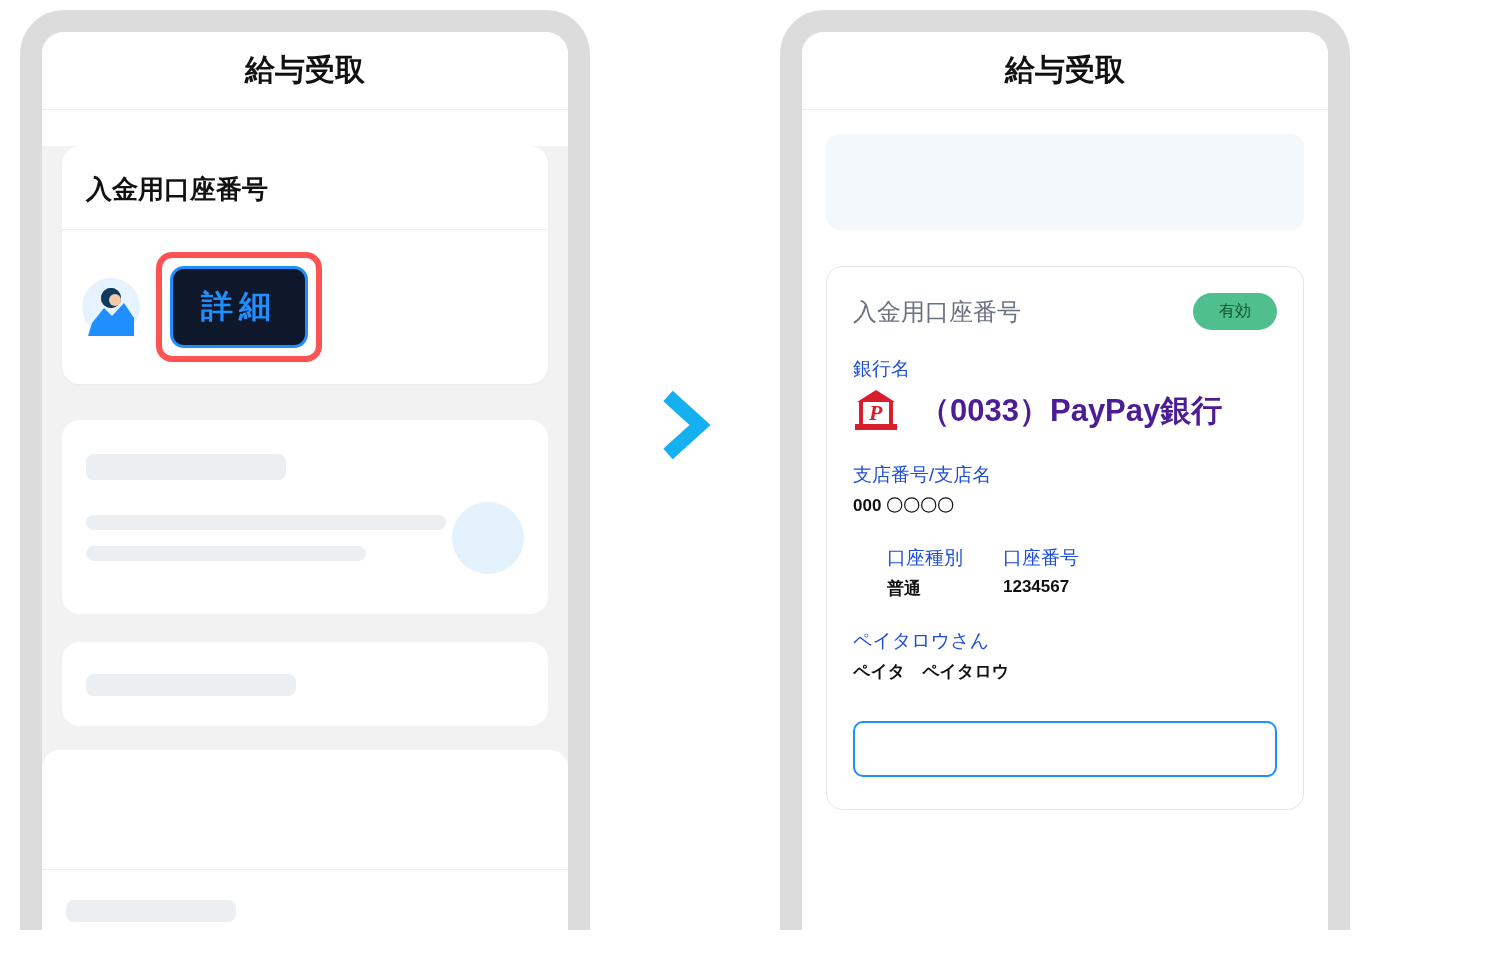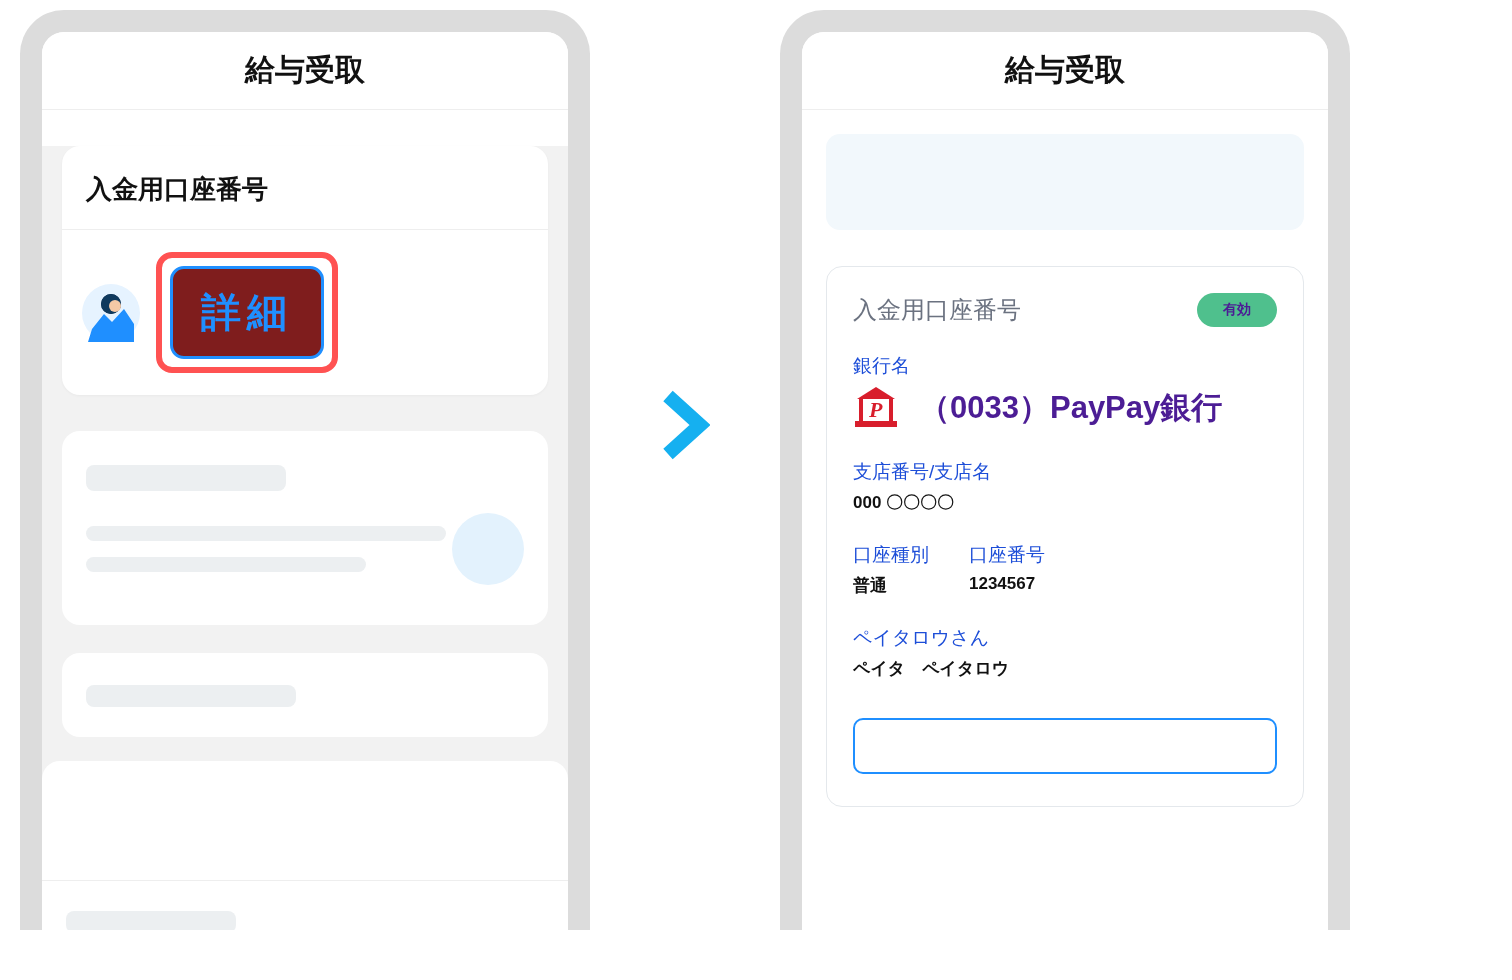--- a/index.html
+++ b/index.html
@@ -72,23 +72,23 @@
 
     .detail-highlight {
       border: 6px solid #ff5252;
       border-radius: 16px;
       padding: 8px;
       flex-shrink: 0;
     }
     .detail-btn {
       border: 3px solid #1f8fff;
       color: #1f8fff;
-      background: #7f1d1d;
+      background: #0f172a;
       border-radius: 14px;
-      font-size: 40px;
+      font-size: 32px;
       font-weight: 700;
       padding: 16px 28px;
       cursor: pointer;
       letter-spacing: 6px;
     }
 
     .card2 { background: #fff; margin: 36px 20px 0 20px; border-radius: 18px; padding: 34px 24px 40px 24px; }
     .ph-row { display: flex; align-items: center; justify-content: space-between; margin-bottom: 22px; }
     .ph-text-col { display: flex; flex-direction: column; gap: 16px; flex: 1; }
     .ph-bar { background: #eceff1; border-radius: 8px; }
@@ -115,36 +115,36 @@
     .details-card {
       margin-top: 36px;
       border: 1.5px solid #e4e8ec;
       border-radius: 16px;
       padding: 26px 26px 30px 26px;
     }
     .details-head { display: flex; align-items: center; justify-content: space-between; margin-bottom: 26px; }
     .details-title { font-size: 24px; color: #6b7280; font-weight: 500; }
     .badge-active {
       background: #4fc08d;
-      color: #4c1d95;
-      font-size: 14px;
-      font-weight: 700;
+      color: #14532d;
+      font-size: 16px;
+      font-weight: 400;
       padding: 8px 26px;
       border-radius: 999px;
     }
 
     .field { margin-bottom: 28px; }
     .field-label { font-size: 19px; color: #1d4ed8; margin-bottom: 6px; }
     .field-value { font-size: 17px; color: #111; font-weight: 600; }
 
     .bank-row { display: flex; align-items: center; gap: 20px; }
     .bank-logo { width: 46px; height: 46px; flex-shrink: 0; }
     .bank-name { font-size: 31px; color: #4c1d95; font-weight: 600; }
 
-    .field-pair { display: flex; gap: 40px; }
+    .field-pair { display: flex; gap: 40px; margin-left: 34px; }
 
     .action-outline {
       margin-top: 10px;
       border: 2px solid #1f8fff;
       border-radius: 10px;
       height: 56px;
       width: 100%;
       background: #fff;
     }
   </style>

